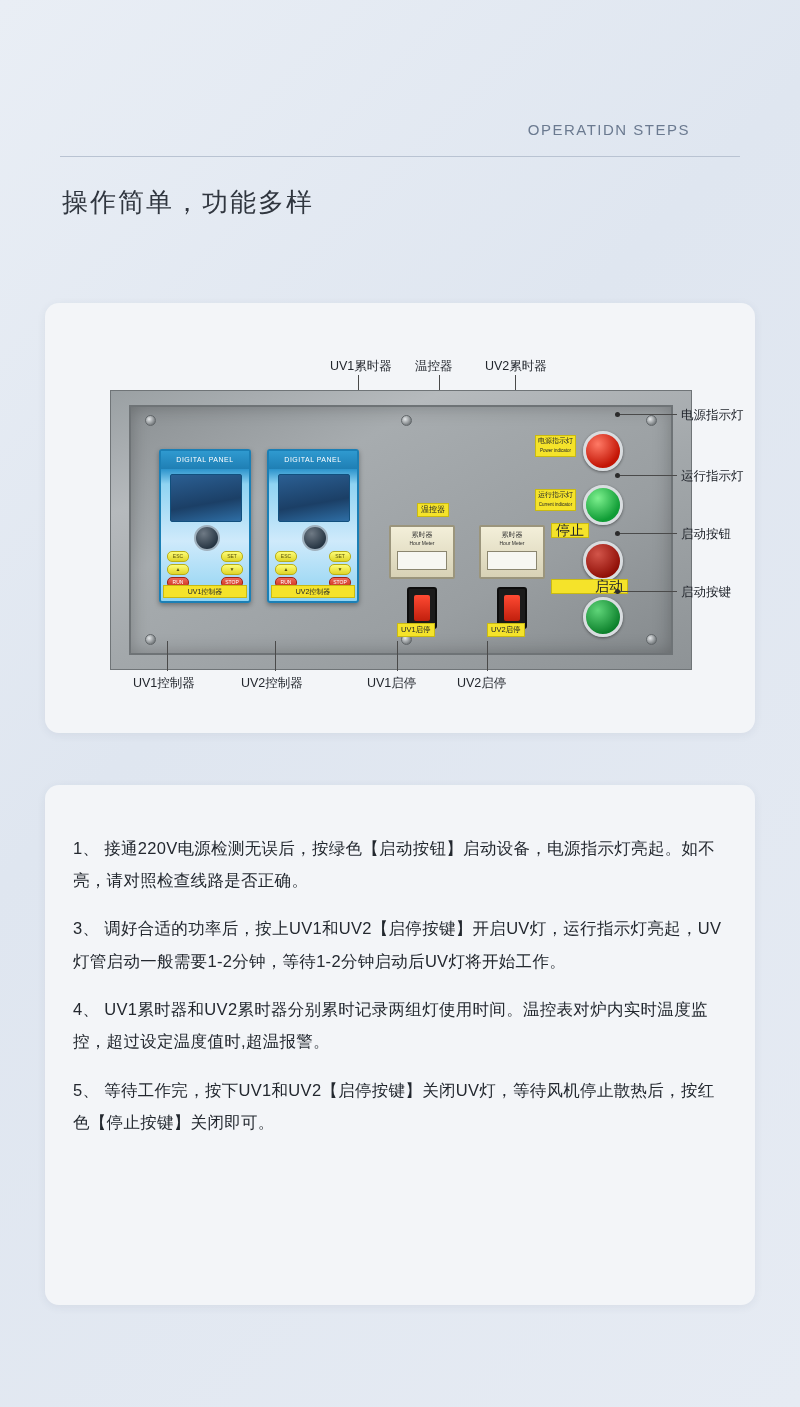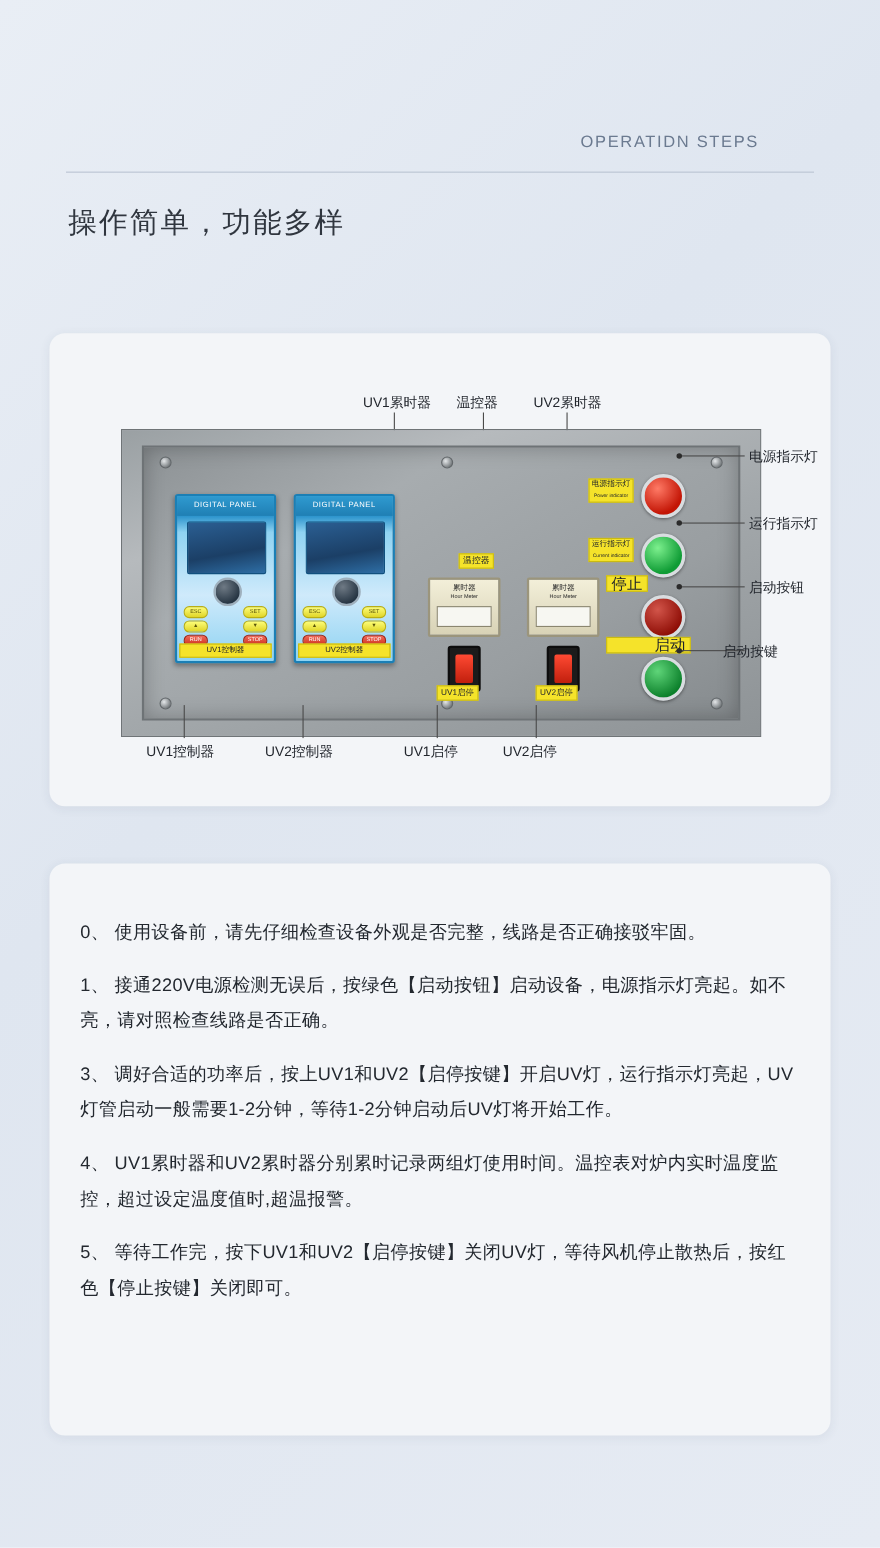--- a/index.html
+++ b/index.html
@@ -428,37 +428,36 @@
 
     <div class="line h" style="left:572px; top:172px; width:60px;"></div>
     <span class="lbl" style="left:636px; top:165px;">运行指示灯</span>
     <div class="dot" style="left:570px; top:170px;"></div>
 
     <div class="line h" style="left:572px; top:230px; width:60px;"></div>
     <span class="lbl" style="left:636px; top:223px;">启动按钮</span>
     <div class="dot" style="left:570px; top:228px;"></div>
 
     <div class="line h" style="left:572px; top:288px; width:60px;"></div>
-    <span class="lbl" style="left:612px; top:281px;">启动按键</span>
+    <span class="lbl" style="left:636px; top:281px;">启动按键</span>
     <div class="dot" style="left:570px; top:286px;"></div>
 
     <div class="line v" style="left:122px; top:338px; height:30px;"></div>
     <span class="lbl" style="left:88px; top:372px;">UV1控制器</span>
 
     <div class="line v" style="left:230px; top:338px; height:30px;"></div>
     <span class="lbl" style="left:196px; top:372px;">UV2控制器</span>
 
     <div class="line v" style="left:352px; top:338px; height:30px;"></div>
     <span class="lbl" style="left:322px; top:372px;">UV1启停</span>
 
     <div class="line v" style="left:442px; top:338px; height:30px;"></div>
     <span class="lbl" style="left:412px; top:372px;">UV2启停</span>
 
   </div>
 </div>
 
 <div class="steps">
-  <p class="step">0、 使用设备前，请先仔细检查设备外观是否完整，线路是否正确接驳牢固。</p>
   <p class="step">1、 接通220V电源检测无误后，按绿色【启动按钮】启动设备，电源指示灯亮起。如不亮，请对照检查线路是否正确。</p>
   <p class="step">3、 调好合适的功率后，按上UV1和UV2【启停按键】开启UV灯，运行指示灯亮起，UV灯管启动一般需要1-2分钟，等待1-2分钟启动后UV灯将开始工作。</p>
   <p class="step">4、 UV1累时器和UV2累时器分别累时记录两组灯使用时间。温控表对炉内实时温度监控，超过设定温度值时,超温报警。</p>
   <p class="step">5、 等待工作完，按下UV1和UV2【启停按键】关闭UV灯，等待风机停止散热后，按红色【停止按键】关闭即可。</p>
 </div>
 
 </body></html>

